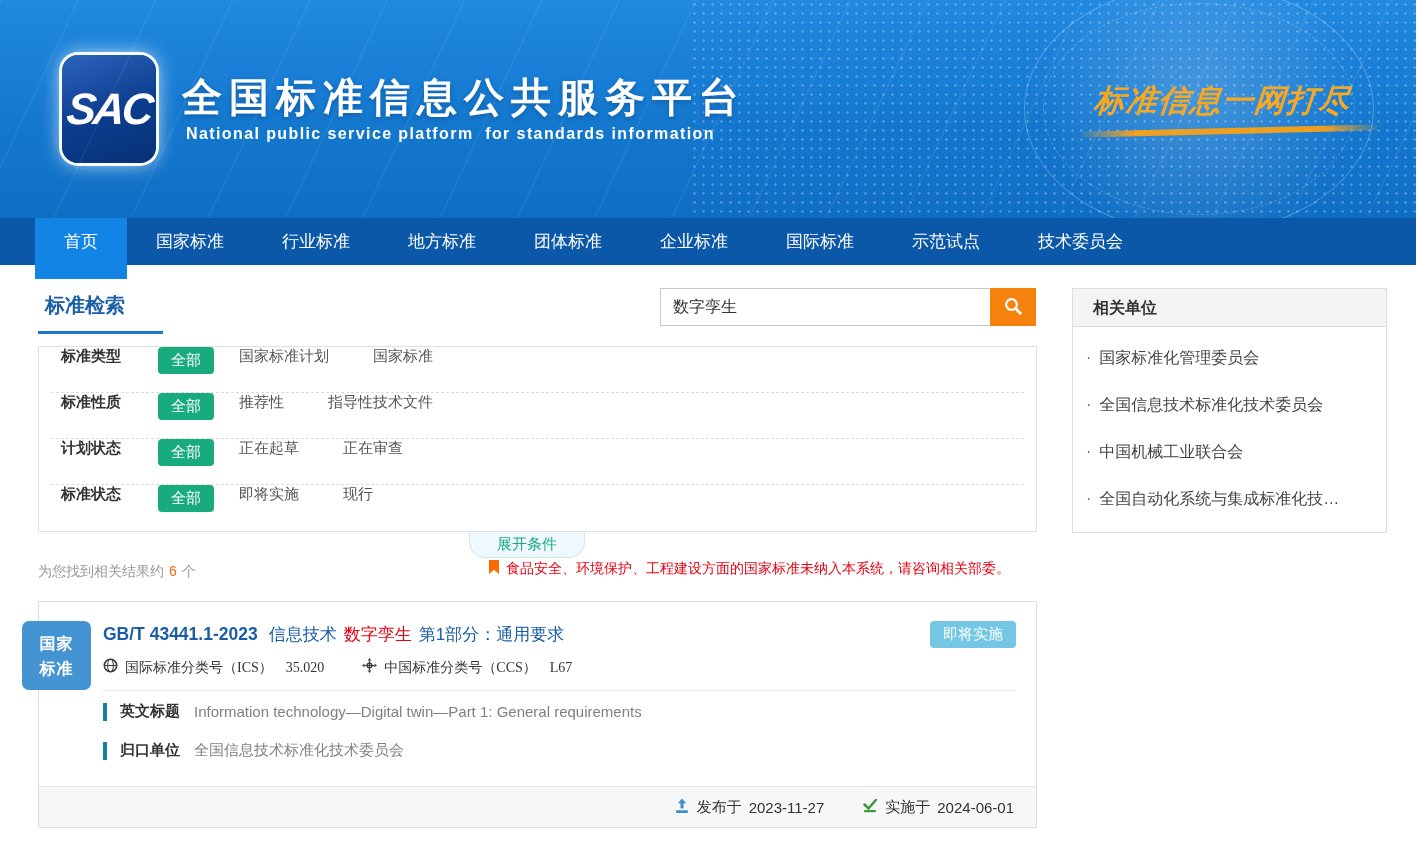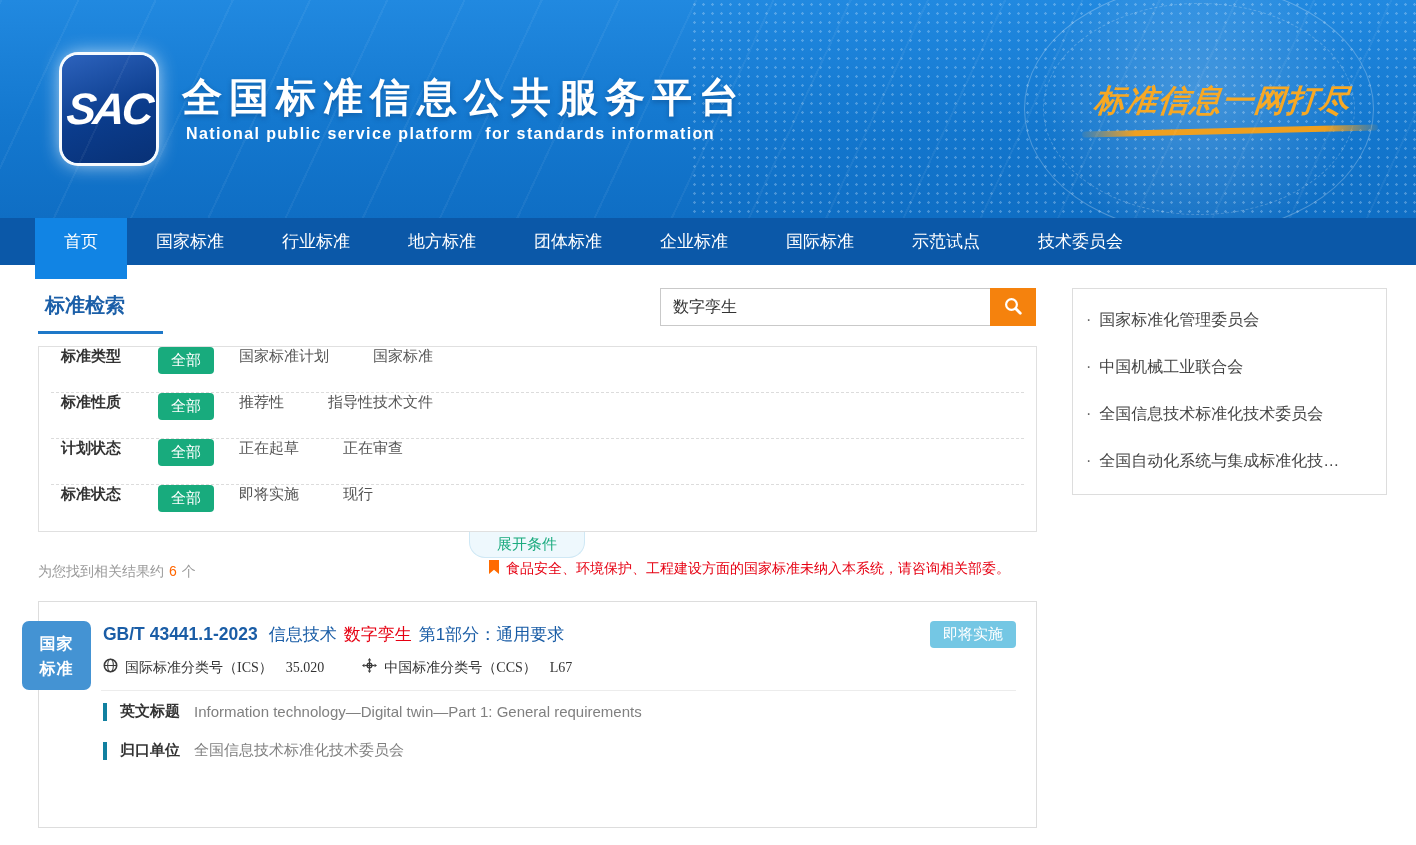--- a/index.html
+++ b/index.html
@@ -229,24 +229,47 @@
     <div class="detail-row r1">
       <span class="detail-bar"></span>
       <span class="detail-label">英文标题</span>
       <span class="detail-value">Information technology—Digital twin—Part 1: General requirements</span>
     </div>
     <div class="detail-row r2">
       <span class="detail-bar"></span>
       <span class="detail-label">归口单位</span>
       <span class="detail-value">全国信息技术标准化技术委员会</span>
     </div>
+    <div class="card-footer">
+      <div class="footer-item">
+        <span>
+          <svg width="16" height="16" viewBox="0 0 16 16">
+            <path d="M8 0.5 l4.2 4.8 h-2.7 v5.2 h-3 V5.3 H3.8 z" fill="#3d8fd1"></path>
+            <rect x="2" y="12.3" width="12" height="2.8" rx="1.2" fill="#3d8fd1"></rect>
+          </svg>
+        </span>
+        <span>发布于</span>
+        <span>2023-11-27</span>
+      </div>
+      <div class="footer-item">
+        <span>
+          <svg width="16" height="15" viewBox="0 0 16 15">
+            <path d="M2.5 6.5 l4 4 L13.8 2" fill="none" stroke="#3c9a3c" stroke-width="2.5" stroke-linecap="round"></path>
+            <rect x="2" y="12" width="12" height="2.2" rx="1" fill="#3c9a3c"></rect>
+          </svg>
+        </span>
+        <span>实施于</span>
+        <span>2024-06-01</span>
+      </div>
+    </div>
   </div>
 
   <div class="sidebar">
+    <div class="sidebar-header">相关单位</div>
     <div class="sidebar-list">
       <div class="sidebar-item"><span class="bullet">·</span><span>国家标准化管理委员会</span></div>
+      <div class="sidebar-item"><span class="bullet">·</span><span>全国信息技术标准化技术委员会</span></div>
       <div class="sidebar-item"><span class="bullet">·</span><span>中国机械工业联合会</span></div>
-      <div class="sidebar-item"><span class="bullet">·</span><span>全国信息技术标准化技术委员会</span></div>
       <div class="sidebar-item"><span class="bullet">·</span><span>全国自动化系统与集成标准化技…</span></div>
     </div>
   </div>
 
 </div>
 
 </body></html>

